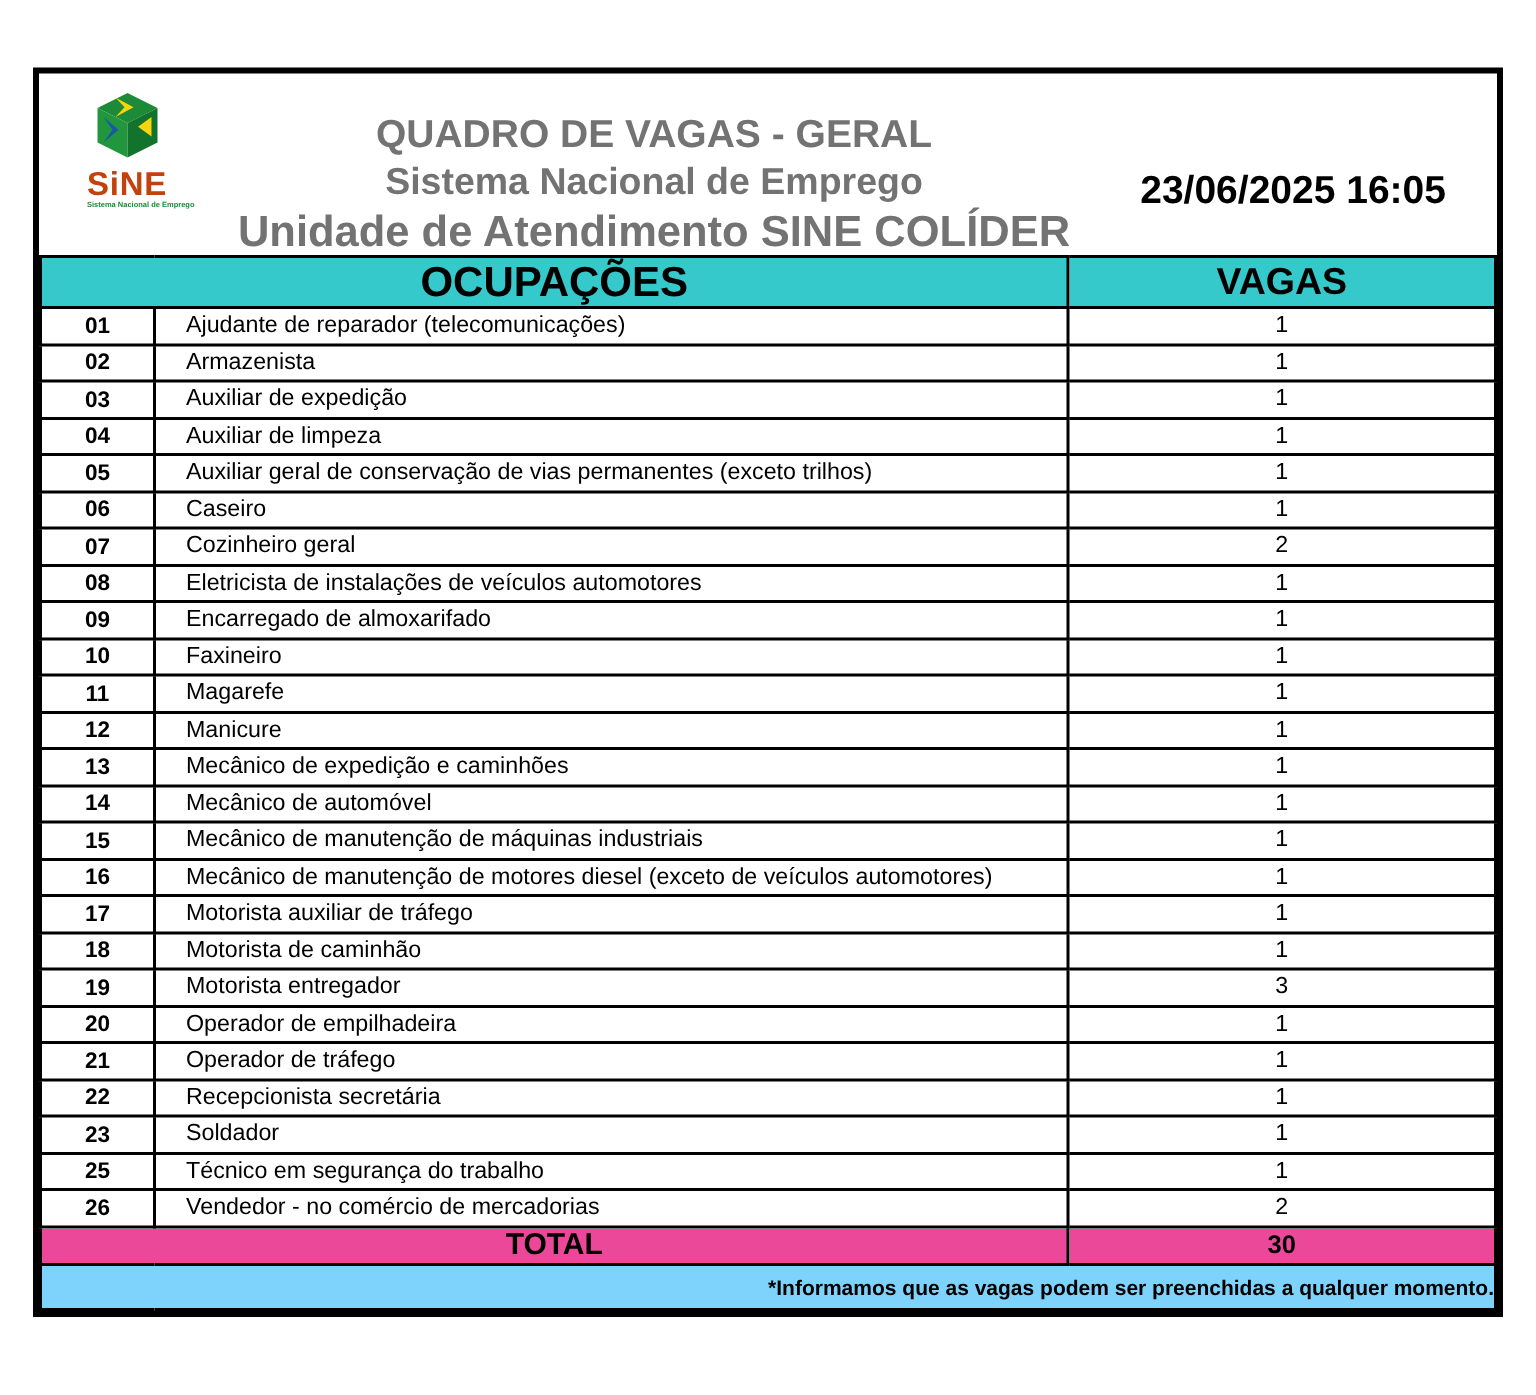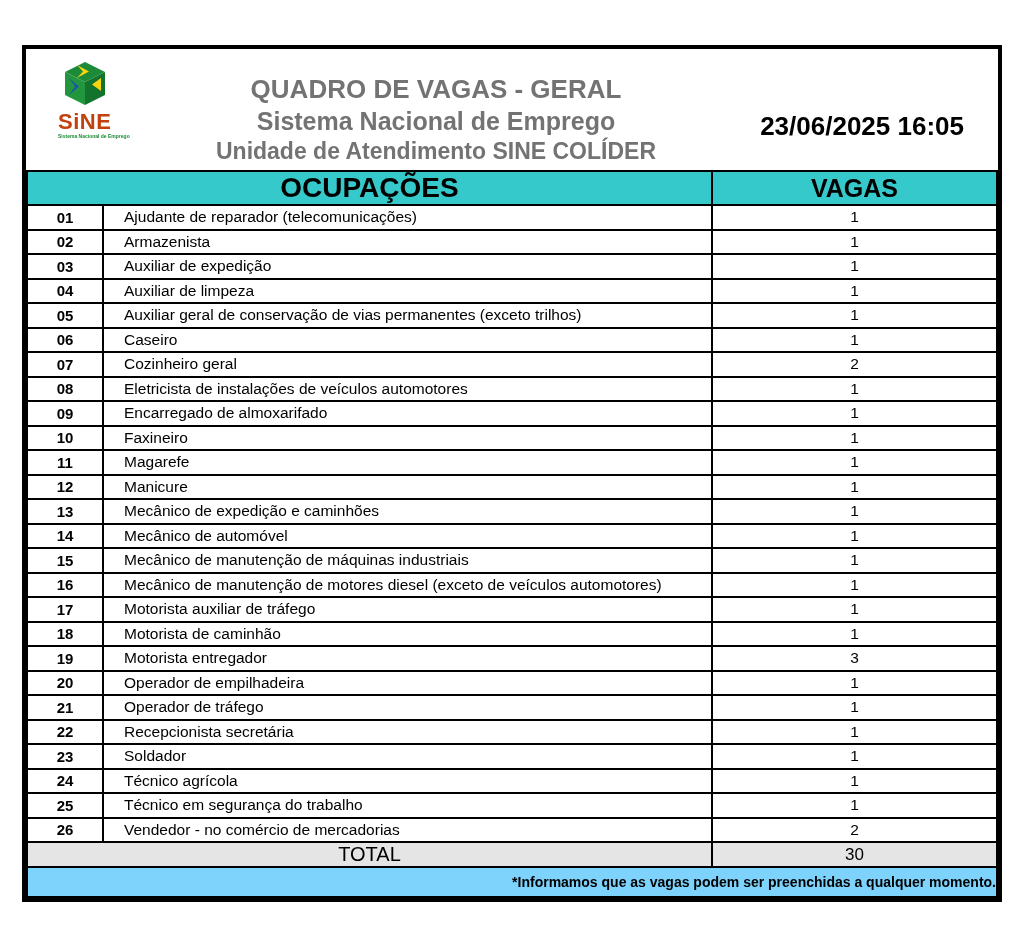--- a/index.html
+++ b/index.html
@@ -51,21 +51,21 @@
   }
   .titles {
     width: 560px;
     text-align: center;
     padding-top: 24px;
     font-weight: bold;
     color: #737373;
   }
   .title-line1 { font-size: 26px; line-height: 1.25; }
   .title-line2 { font-size: 25px; line-height: 1.25; }
-  .title-line3 { font-size: 23px; line-height: 1.25; }
+  .title-line3 { font-size: 29px; line-height: 1.25; }
   .datetime {
     flex: 1;
     text-align: right;
     padding: 62px 34px 0 0;
     font-weight: bold;
     font-size: 26px;
     white-space: nowrap;
   }
   
   table.vagas {
@@ -103,23 +103,23 @@
     font-size: 15px;
   }
   tbody td.occupation {
     text-align: left;
     padding-left: 20px;
   }
   tbody td.vagas {
     text-align: center;
   }
   tr.total-row td {
-    background: #e5e5e5;
+    background: #ec4899;
     height: 23px;
-    font-weight: normal;
+    font-weight: bold;
     vertical-align: middle;
   }
   tr.total-row td.total-label { text-align: center; font-size: 20px; }
   tr.total-row td.total-value { text-align: center; font-size: 17px; }
   tr.note-row td {
     height: 28px;
     font-weight: bold;
     font-size: 14px;
     text-align: right;
     padding-left: 5px;
@@ -278,25 +278,20 @@
             <td class="num">22</td>
             <td class="occupation">Recepcionista secretária</td>
             <td class="vagas">1</td>
           </tr>
           <tr>
             <td class="num">23</td>
             <td class="occupation">Soldador</td>
             <td class="vagas">1</td>
           </tr>
           <tr>
-            <td class="num">24</td>
-            <td class="occupation">Técnico agrícola</td>
-            <td class="vagas">1</td>
-          </tr>
-          <tr>
             <td class="num">25</td>
             <td class="occupation">Técnico em segurança do trabalho</td>
             <td class="vagas">1</td>
           </tr>
           <tr>
             <td class="num">26</td>
             <td class="occupation">Vendedor - no comércio de mercadorias</td>
             <td class="vagas">2</td>
           </tr>
         </tbody>

